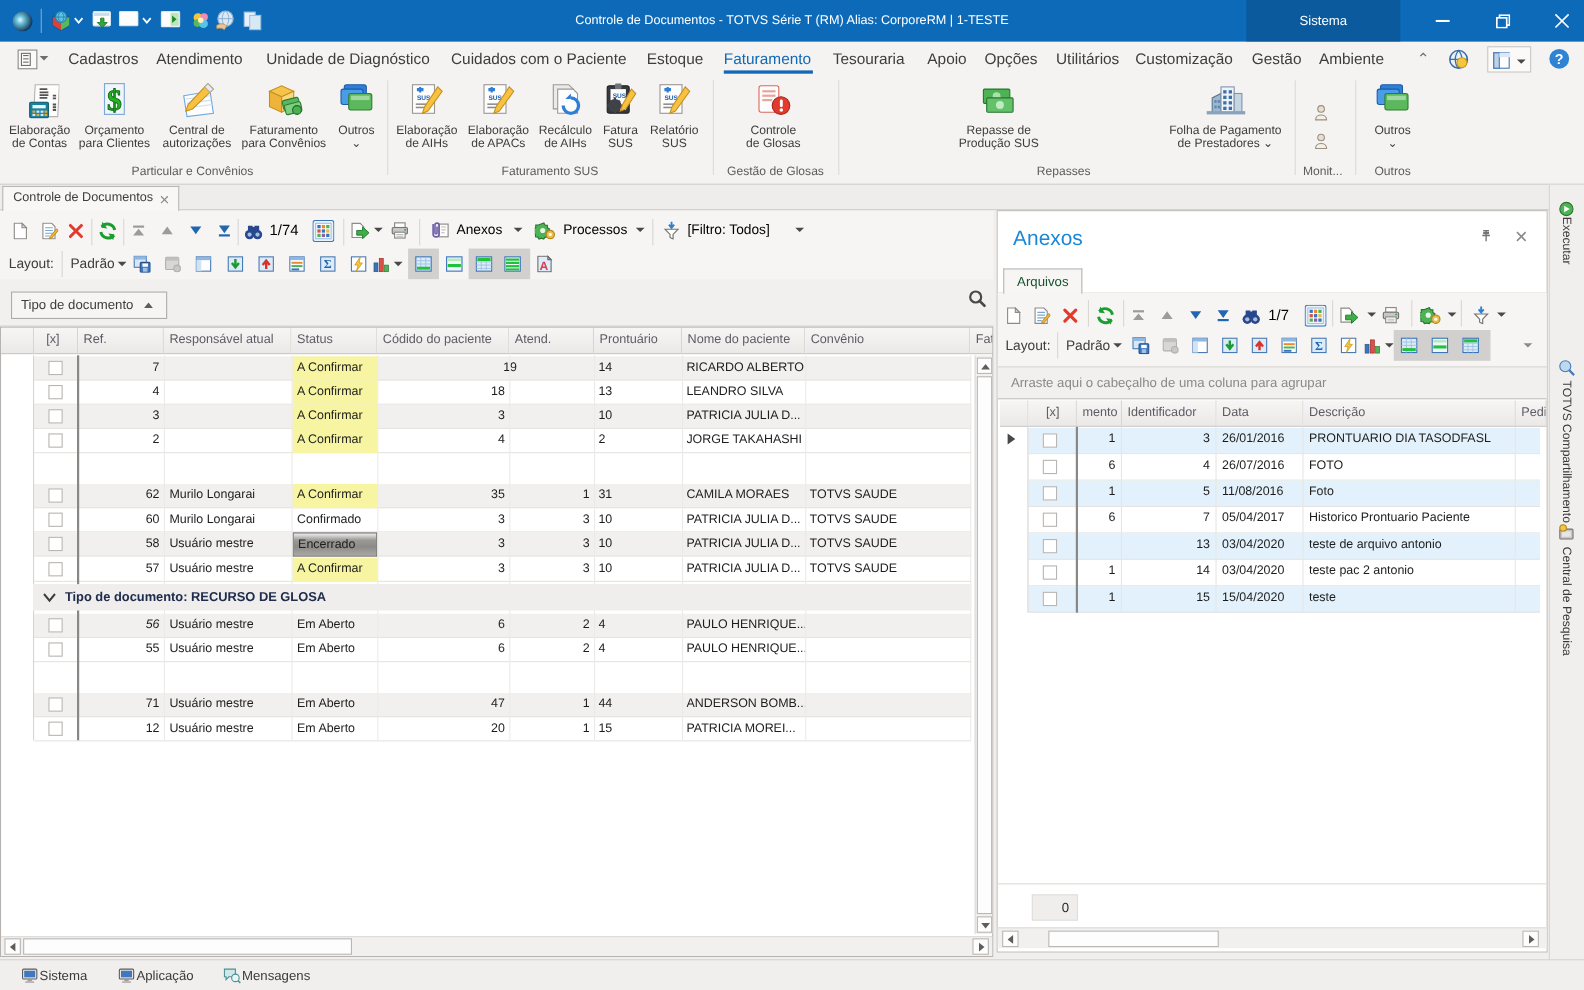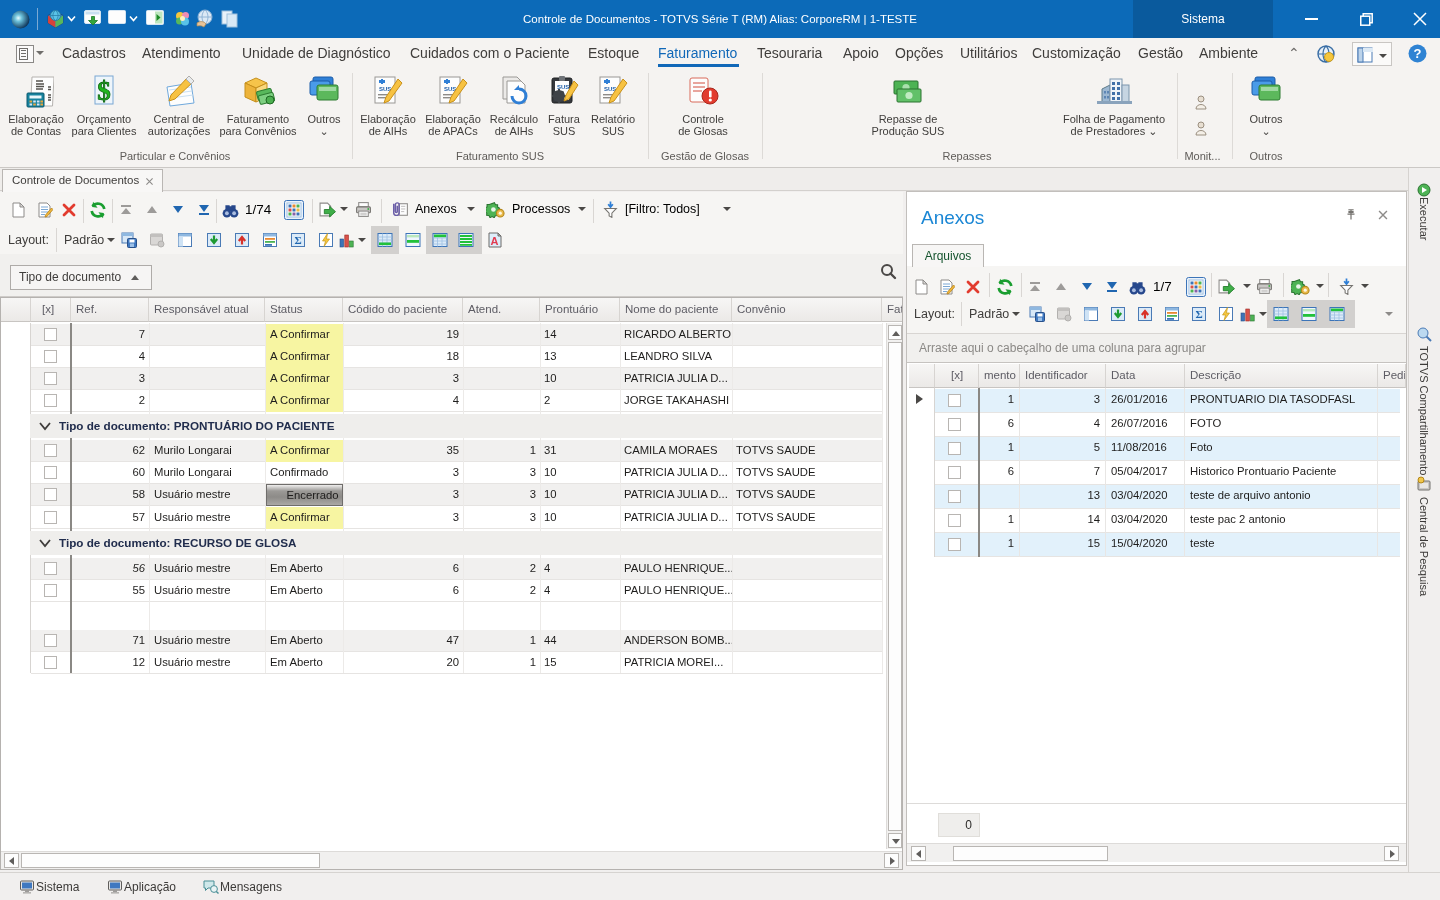--- a/index.html
+++ b/index.html
@@ -677,21 +677,21 @@
 <div class="abs" style="left:342px;top:25px;width:1px;height:350px;background:#eceae8;z-index:5;"></div>
 <div class="abs" style="left:462px;top:25px;width:1px;height:350px;background:#eceae8;z-index:5;"></div>
 <div class="abs" style="left:539px;top:25px;width:1px;height:350px;background:#eceae8;z-index:5;"></div>
 <div class="abs" style="left:619px;top:25px;width:1px;height:350px;background:#eceae8;z-index:5;"></div>
 <div class="abs" style="left:731px;top:25px;width:1px;height:350px;background:#eceae8;z-index:5;"></div>
 <div class="abs" style="left:881px;top:25px;width:1px;height:350px;background:#eceae8;z-index:5;"></div>
 <div class="grow alt" style="top:25.5px;">
       <div class="cbx"></div>
       <div class="gcell num" style="left:40px;width:74px;">7</div>
       <div class="gcell" style="left:235px;width:77px;padding-left:4px;background:#f7f5a2;">A Confirmar</div>
-      <div class="gcell num" style="left:313px;width:115px;padding-left:15px;">19</div>
+      <div class="gcell num" style="left:324px;width:115px;padding-left:15px;">19</div>
       <div class="gcell" style="left:513px;width:70px;">14</div>
       <div class="gcell" style="left:593px;width:108px;">RICARDO ALBERTO</div>
     </div>
 <div class="grow" style="top:47.5px;">
       <div class="cbx"></div>
       <div class="gcell num" style="left:40px;width:74px;">4</div>
       <div class="gcell" style="left:235px;width:77px;padding-left:4px;background:#f7f5a2;">A Confirmar</div>
       <div class="gcell num" style="left:313px;width:115px;">18</div>
       <div class="gcell" style="left:513px;width:70px;">13</div>
       <div class="gcell" style="left:593px;width:108px;">LEANDRO SILVA</div>
@@ -705,25 +705,20 @@
       <div class="gcell" style="left:593px;width:108px;">PATRICIA JULIA D...</div>
     </div>
 <div class="grow" style="top:91.5px;">
       <div class="cbx"></div>
       <div class="gcell num" style="left:40px;width:74px;">2</div>
       <div class="gcell" style="left:235px;width:77px;padding-left:4px;background:#f7f5a2;">A Confirmar</div>
       <div class="gcell num" style="left:313px;width:115px;">4</div>
       <div class="gcell" style="left:513px;width:70px;">2</div>
       <div class="gcell" style="left:593px;width:108px;">JORGE TAKAHASHI</div>
     </div>
-<div class="ggroup" style="top:116px;width:853px;">
-<svg class="abs" style="left:9px;top:7px;" width="12" height="10" viewBox="0 0 12 10">
-        <path d="M1 2 L6 8 L11 2" fill="none" stroke="#3f3d3b" stroke-width="1.8"></path>
-      </svg>
-<span style="margin-left:29px;">Tipo de documento: PRONTUÁRIO DO PACIENTE</span></div>
 <div class="grow alt" style="top:142px;">
       <div class="cbx"></div>
       <div class="gcell num" style="left:40px;width:74px;">62</div>
       <div class="gcell" style="left:123px;width:108px;">Murilo Longarai</div>
       <div class="gcell" style="left:235px;width:77px;padding-left:4px;background:#f7f5a2;">A Confirmar</div>
       <div class="gcell num" style="left:313px;width:115px;">35</div>
       <div class="gcell num" style="left:433px;width:72px;">1</div>
       <div class="gcell" style="left:513px;width:70px;">31</div>
       <div class="gcell" style="left:593px;width:108px;">CAMILA MORAES</div>
       <div class="gcell" style="left:705px;width:140px;">TOTVS SAUDE</div>
@@ -736,21 +731,21 @@
       <div class="gcell num" style="left:313px;width:115px;">3</div>
       <div class="gcell num" style="left:433px;width:72px;">3</div>
       <div class="gcell" style="left:513px;width:70px;">10</div>
       <div class="gcell" style="left:593px;width:108px;">PATRICIA JULIA D...</div>
       <div class="gcell" style="left:705px;width:140px;">TOTVS SAUDE</div>
     </div>
 <div class="grow alt" style="top:186px;">
       <div class="cbx"></div>
       <div class="gcell num" style="left:40px;width:74px;">58</div>
       <div class="gcell" style="left:123px;width:108px;">Usuário mestre</div>
-      <div class="gcell" style="left:235px;width:77px;padding-left:16px;background:linear-gradient(180deg,#efeeed 0%,#9b9996 30%,#8d8b88 60%,#aaa8a5 100%);border:1px solid #6f6d6b;text-align:center;">Encerrado</div>
+      <div class="gcell" style="left:235px;width:77px;padding-left:4px;background:linear-gradient(180deg,#efeeed 0%,#9b9996 30%,#8d8b88 60%,#aaa8a5 100%);border:1px solid #6f6d6b;">Encerrado</div>
       <div class="gcell num" style="left:313px;width:115px;">3</div>
       <div class="gcell num" style="left:433px;width:72px;">3</div>
       <div class="gcell" style="left:513px;width:70px;">10</div>
       <div class="gcell" style="left:593px;width:108px;">PATRICIA JULIA D...</div>
       <div class="gcell" style="left:705px;width:140px;">TOTVS SAUDE</div>
     </div>
 <div class="grow" style="top:208.5px;">
       <div class="cbx"></div>
       <div class="gcell num" style="left:40px;width:74px;">57</div>
       <div class="gcell" style="left:123px;width:108px;">Usuário mestre</div>

